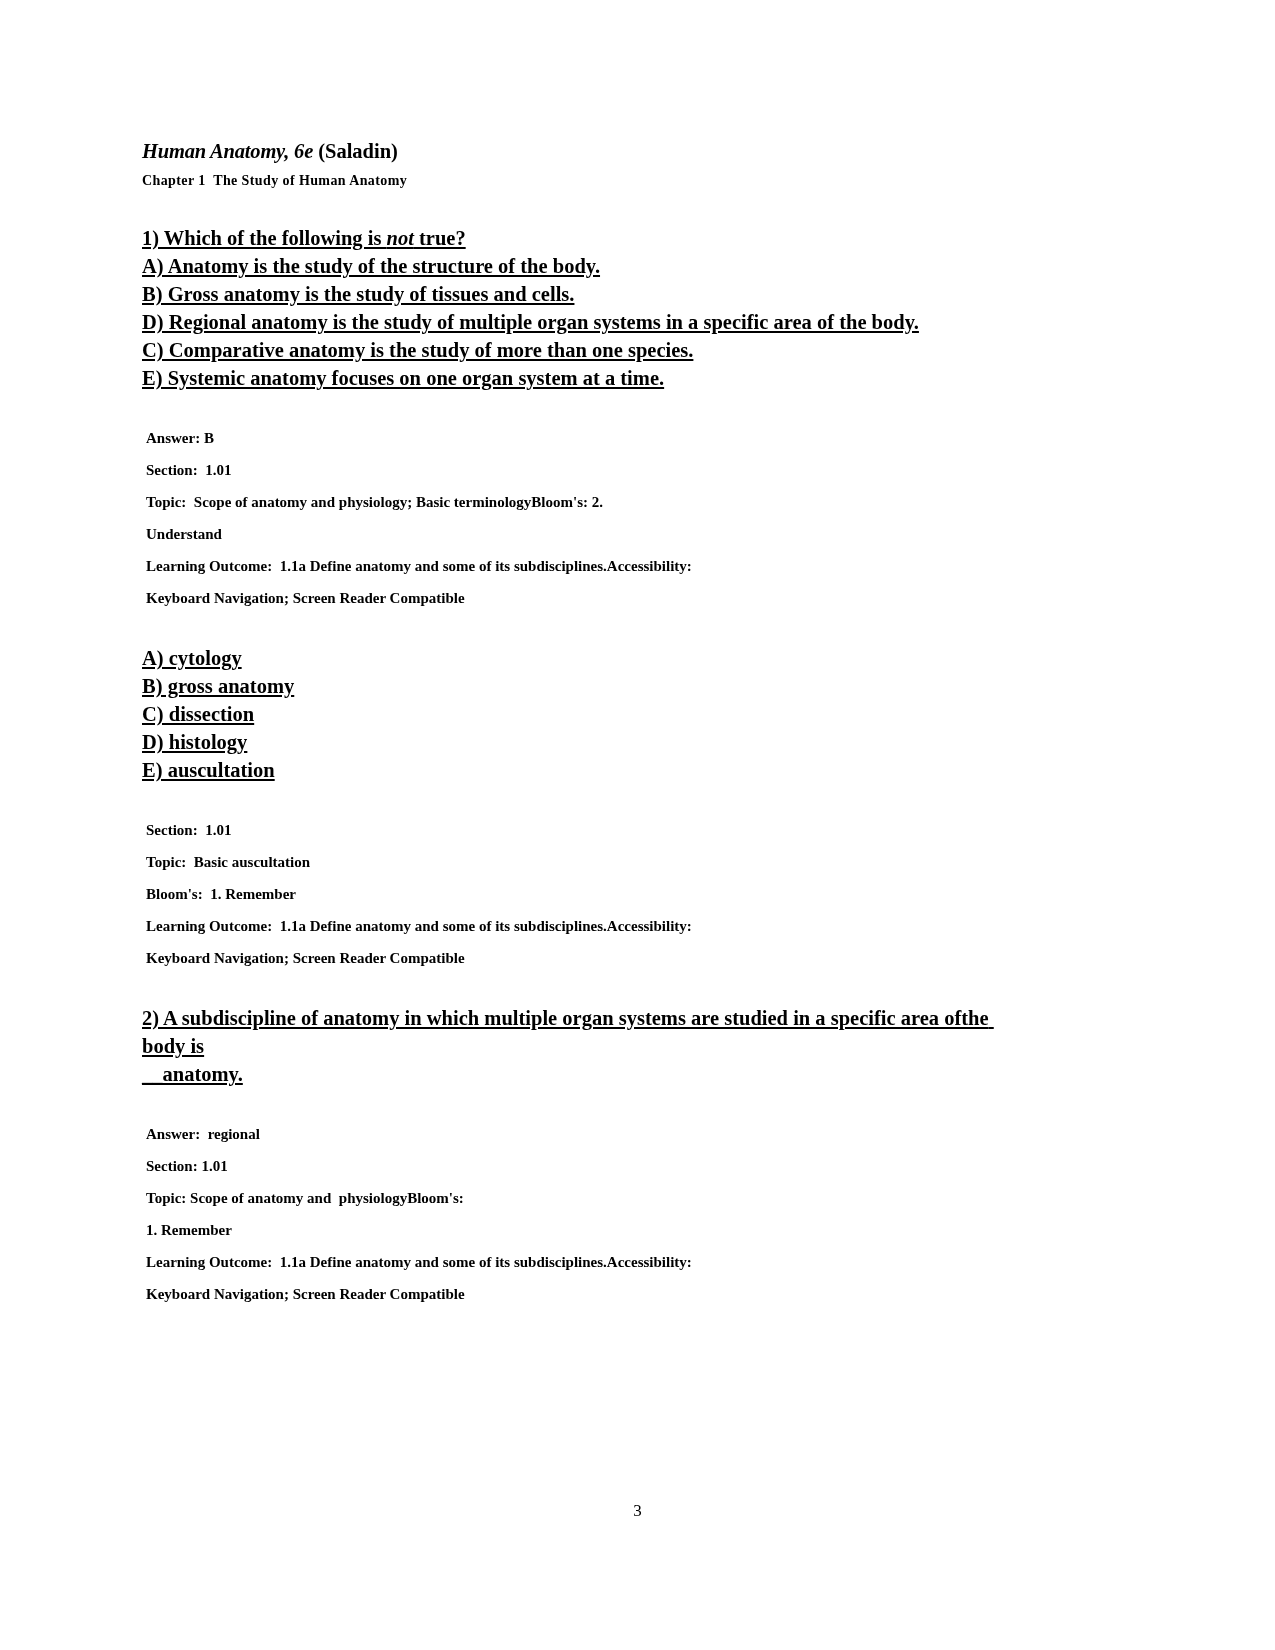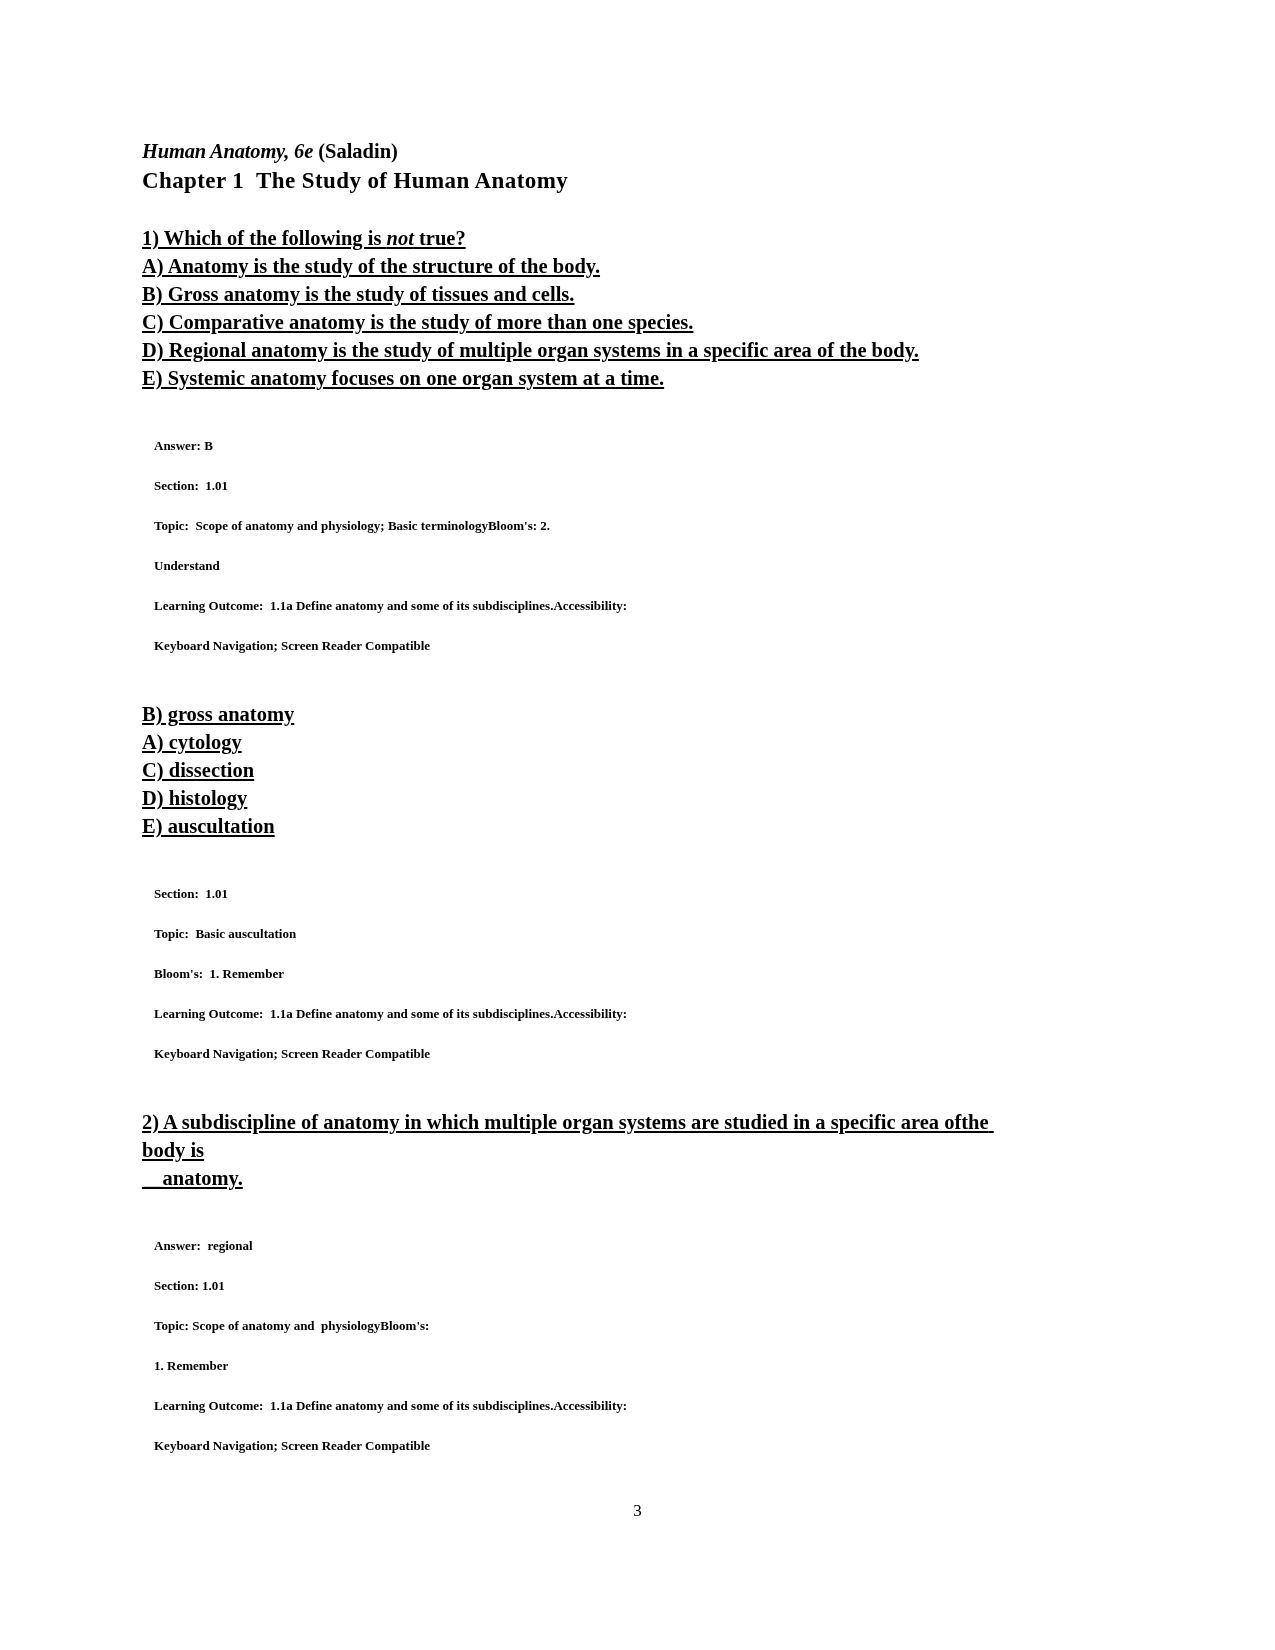--- a/index.html
+++ b/index.html
@@ -34,21 +34,21 @@
     font-weight: bold;
     margin: 0;
     white-space: pre;
   }
   .hdr-line1 .title-italic {
     font-style: italic;
     font-weight: bold;
     letter-spacing: -0.2px;
   }
   .hdr-line2 {
-    font-size: 23px;
+    font-size: 14px;
     line-height: 30px;
     font-weight: bold;
     margin: 0 0 0 0;
     white-space: pre;
     letter-spacing: 0.4px;
   }
   .spacer-blank {
     height: 28px;
   }
   .qblock {
@@ -66,23 +66,23 @@
   .stem-line {
     white-space: pre-wrap;
   }
   .ital {
     font-style: italic;
   }
   .blank-fill {
     letter-spacing: -0.5px;
   }
   .meta-line {
-    margin: 12px;
+    margin: 4px;
     white-space: pre-wrap;
-    font-size: 13px;
+    font-size: 15px;
     line-height: 28px;
     font-weight: 600;
   }
   .wide-line {
     width: 880px;
   }
   .page-number {
     position: absolute;
     left: 0;
     top: 1500px;
@@ -106,37 +106,37 @@
       <div class="hdr-line1"><span class="title-italic">Human Anatomy, 6e</span><span> (Saladin)</span></div>
       <div class="hdr-line2">Chapter 1  The Study of Human Anatomy</div>
     </div>
 
     <div class="spacer-blank"></div>
 
     <div class="qblock">
       <div class="line stem-line"><span>1) Which of the following is </span><span class="ital">not</span><span> true?</span></div>
       <div class="line">A) Anatomy is the study of the structure of the body.</div>
       <div class="line">B) Gross anatomy is the study of tissues and cells.</div>
+      <div class="line wide-line">D) Regional anatomy is the study of multiple organ systems in a specific area of the body.</div>
       <div class="line">C) Comparative anatomy is the study of more than one species.</div>
-      <div class="line wide-line">D) Regional anatomy is the study of multiple organ systems in a specific area of the body.</div>
       <div class="line">E) Systemic anatomy focuses on one organ system at a time.</div>
       <div class="gap-block"></div>
       <div class="meta-line">Answer: B</div>
       <div class="meta-line">Section:  1.01</div>
       <div class="meta-line">Topic:  Scope of anatomy and physiology; Basic terminologyBloom's: 2.</div>
       <div class="meta-line">Understand</div>
       <div class="meta-line">Learning Outcome:  1.1a Define anatomy and some of its subdisciplines.Accessibility:</div>
       <div class="meta-line">Keyboard Navigation; Screen Reader Compatible</div>
     </div>
 
     <div class="gap-block"></div>
 
     <div class="qblock">
+      <div class="line">A) cytology</div>
       <div class="line">B) gross anatomy</div>
-      <div class="line">A) cytology</div>
       <div class="line">C) dissection</div>
       <div class="line">D) histology</div>
       <div class="line">E) auscultation</div>
       <div class="gap-block"></div>
       <div class="meta-line">Section:  1.01</div>
       <div class="meta-line">Topic:  Basic auscultation</div>
       <div class="meta-line">Bloom's:  1. Remember</div>
       <div class="meta-line">Learning Outcome:  1.1a Define anatomy and some of its subdisciplines.Accessibility:</div>
       <div class="meta-line">Keyboard Navigation; Screen Reader Compatible</div>
     </div>

